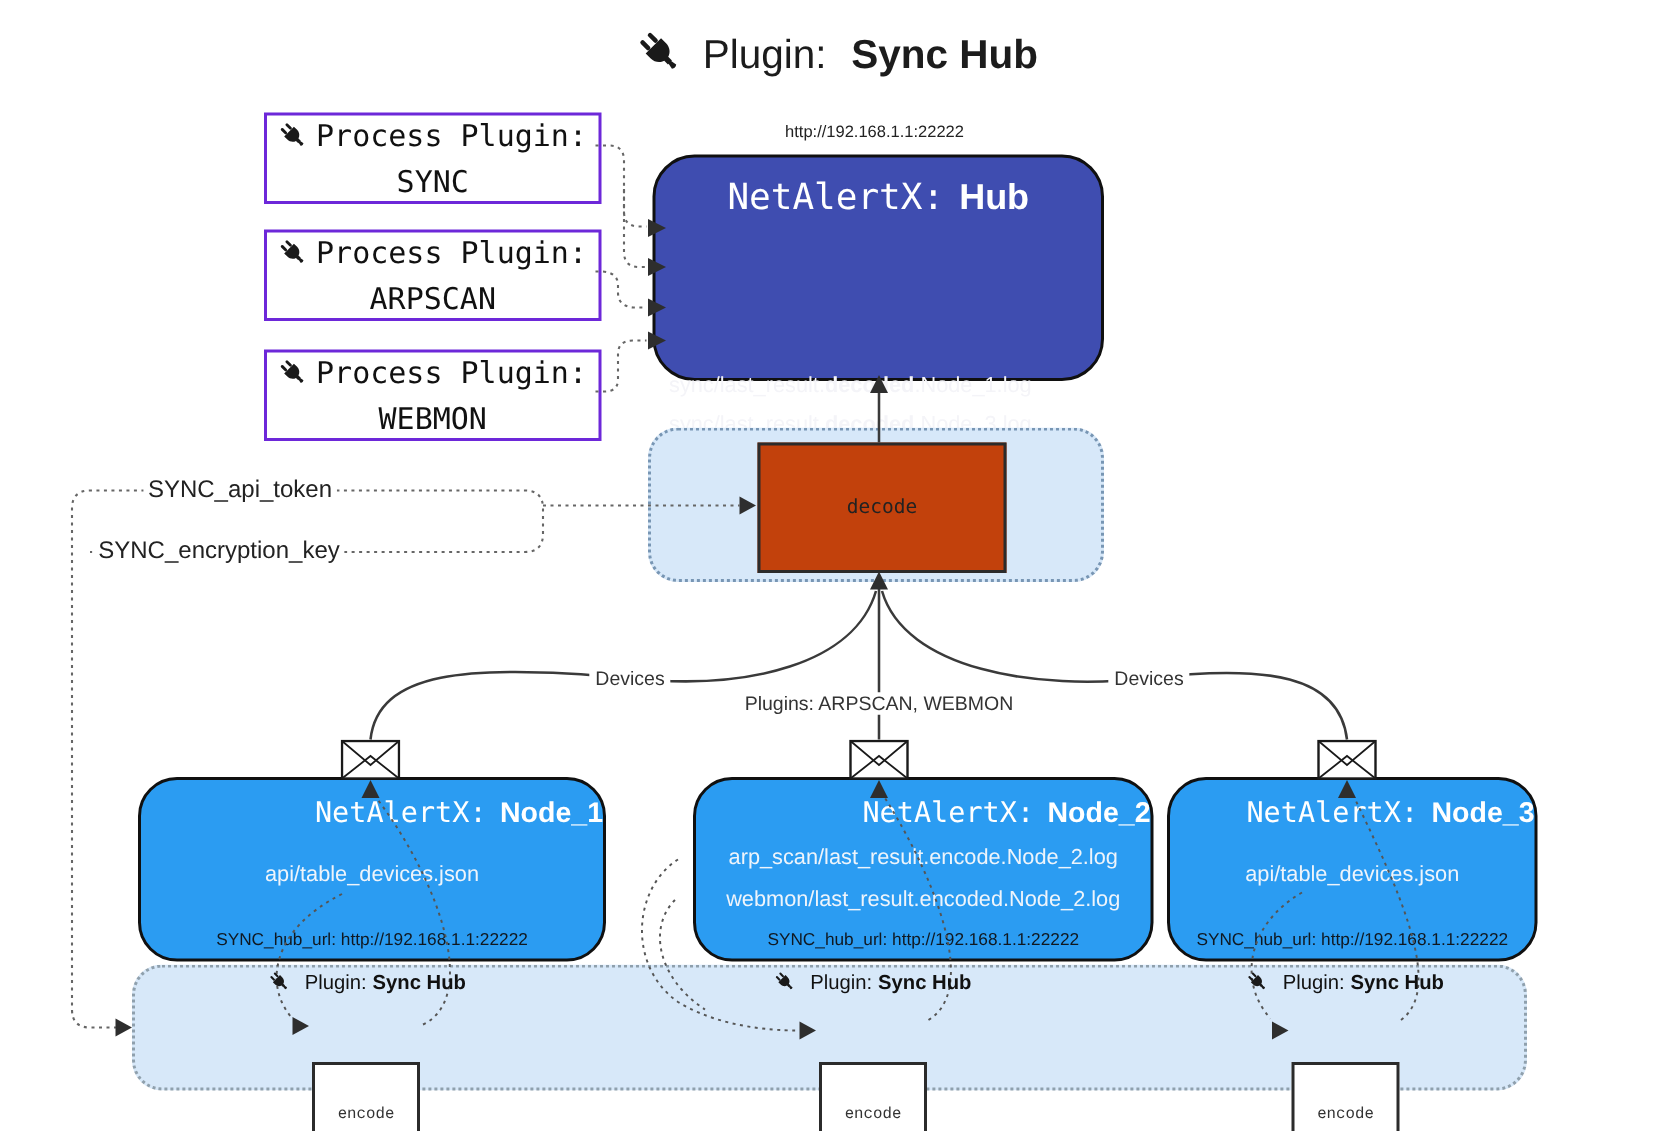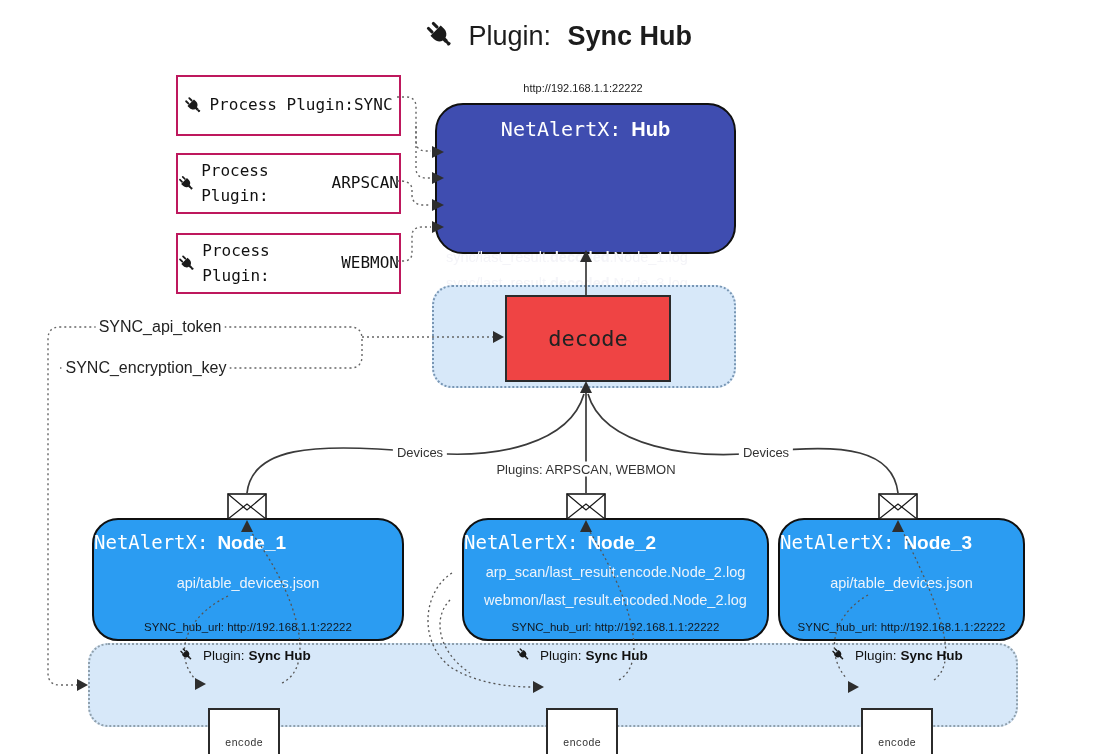--- a/index.html
+++ b/index.html
@@ -7,43 +7,43 @@
          font-family:"Liberation Sans",sans-serif;color:#1a1a1a;}
   .abs{position:absolute;}
   .mono{font-family:"DejaVu Sans Mono",monospace;}
 
   
   .title{left:0;right:0;top:20px;text-align:center;font-size:27px;color:#1c1c1c;}
   .title b{margin-left:9px;}
   .plug{display:inline-block;vertical-align:-5px;margin-right:6px;}
 
   
-  .pbox{left:176px;width:221px;height:57px;background:#fff;border:2px solid #be185d;
-        display:flex;flex-direction:row;justify-content:center;align-items:center;
-        font-family:"DejaVu Sans Mono",monospace;font-size:16px;color:#111;line-height:1.55;}
+  .pbox{left:176px;width:221px;height:57px;background:#fff;border:2px solid #6d28d9;
+        display:flex;flex-direction:column;justify-content:center;align-items:center;
+        font-family:"DejaVu Sans Mono",monospace;font-size:20px;color:#111;line-height:1.55;}
   .pbox .l1{display:flex;align-items:center;}
 
   
   .hub-url{left:583px;top:88px;transform:translate(-50%,-50%);font-size:11px;color:#222;white-space:nowrap;}
   .hub{left:435px;top:103px;width:297px;height:147px;background:#3F4DB0;border:2px solid #101010;
        border-radius:28px;color:#fff;}
-  .hub-title{position:absolute;left:0;right:0;top:12px;text-align:center;font-size:20px;white-space:nowrap;}
+  .hub-title{position:absolute;left:0;right:0;top:12px;text-align:center;font-size:24px;white-space:nowrap;}
   .hub-title b{margin-left:10px;}
   .hub-line{position:absolute;left:9px;font-size:14.5px;white-space:nowrap;color:#f4f4f8;}
 
   
   .dwrap{left:432px;top:285px;width:304px;height:103px;background:#D7E8F9;
          border:2px dotted #7896b4;border-radius:20px;box-sizing:border-box;}
-  .dbox{left:505px;top:295px;width:162px;height:83px;background:#ef4444;border:2px solid #2b2b2b;
+  .dbox{left:505px;top:295px;width:162px;height:83px;background:#c2410c;border:2px solid #2b2b2b;
         display:flex;align-items:center;justify-content:center;
-        font-family:"DejaVu Sans Mono",monospace;font-size:22px;color:#222;z-index:2;}
+        font-family:"DejaVu Sans Mono",monospace;font-size:13px;color:#222;z-index:2;}
 
   
   .node{top:518px;height:119px;background:#2B9CF2;border:2px solid #101010;border-radius:26px;color:#fff;}
-  .node-title{position:absolute;left:0;right:0;top:11px;text-align:left;font-size:19px;white-space:nowrap;}
+  .node-title{position:absolute;left:0;right:0;top:11px;text-align:right;font-size:19px;white-space:nowrap;}
   .node-title b{margin-left:9px;}
   .node-file{position:absolute;left:0;right:0;text-align:center;font-size:14.5px;color:#eef4fb;white-space:nowrap;}
   .node-url{position:absolute;left:0;right:0;bottom:6px;text-align:center;font-size:11.5px;color:#101820;white-space:nowrap;}
 
   
   .bar{left:88px;top:643px;width:930px;height:84px;background:#D7E8F9;
        border:2px dotted #8fa0ad;border-radius:20px;box-sizing:border-box;}
   .ebox{top:661px;width:72px;height:69px;background:#fff;border:2px solid #2b2b2b;box-sizing:border-box;
         display:flex;align-items:center;justify-content:center;
         font-family:Liberation Mono, monospace;font-size:10.5px;color:#333;z-index:2;margin-top:47px;}

